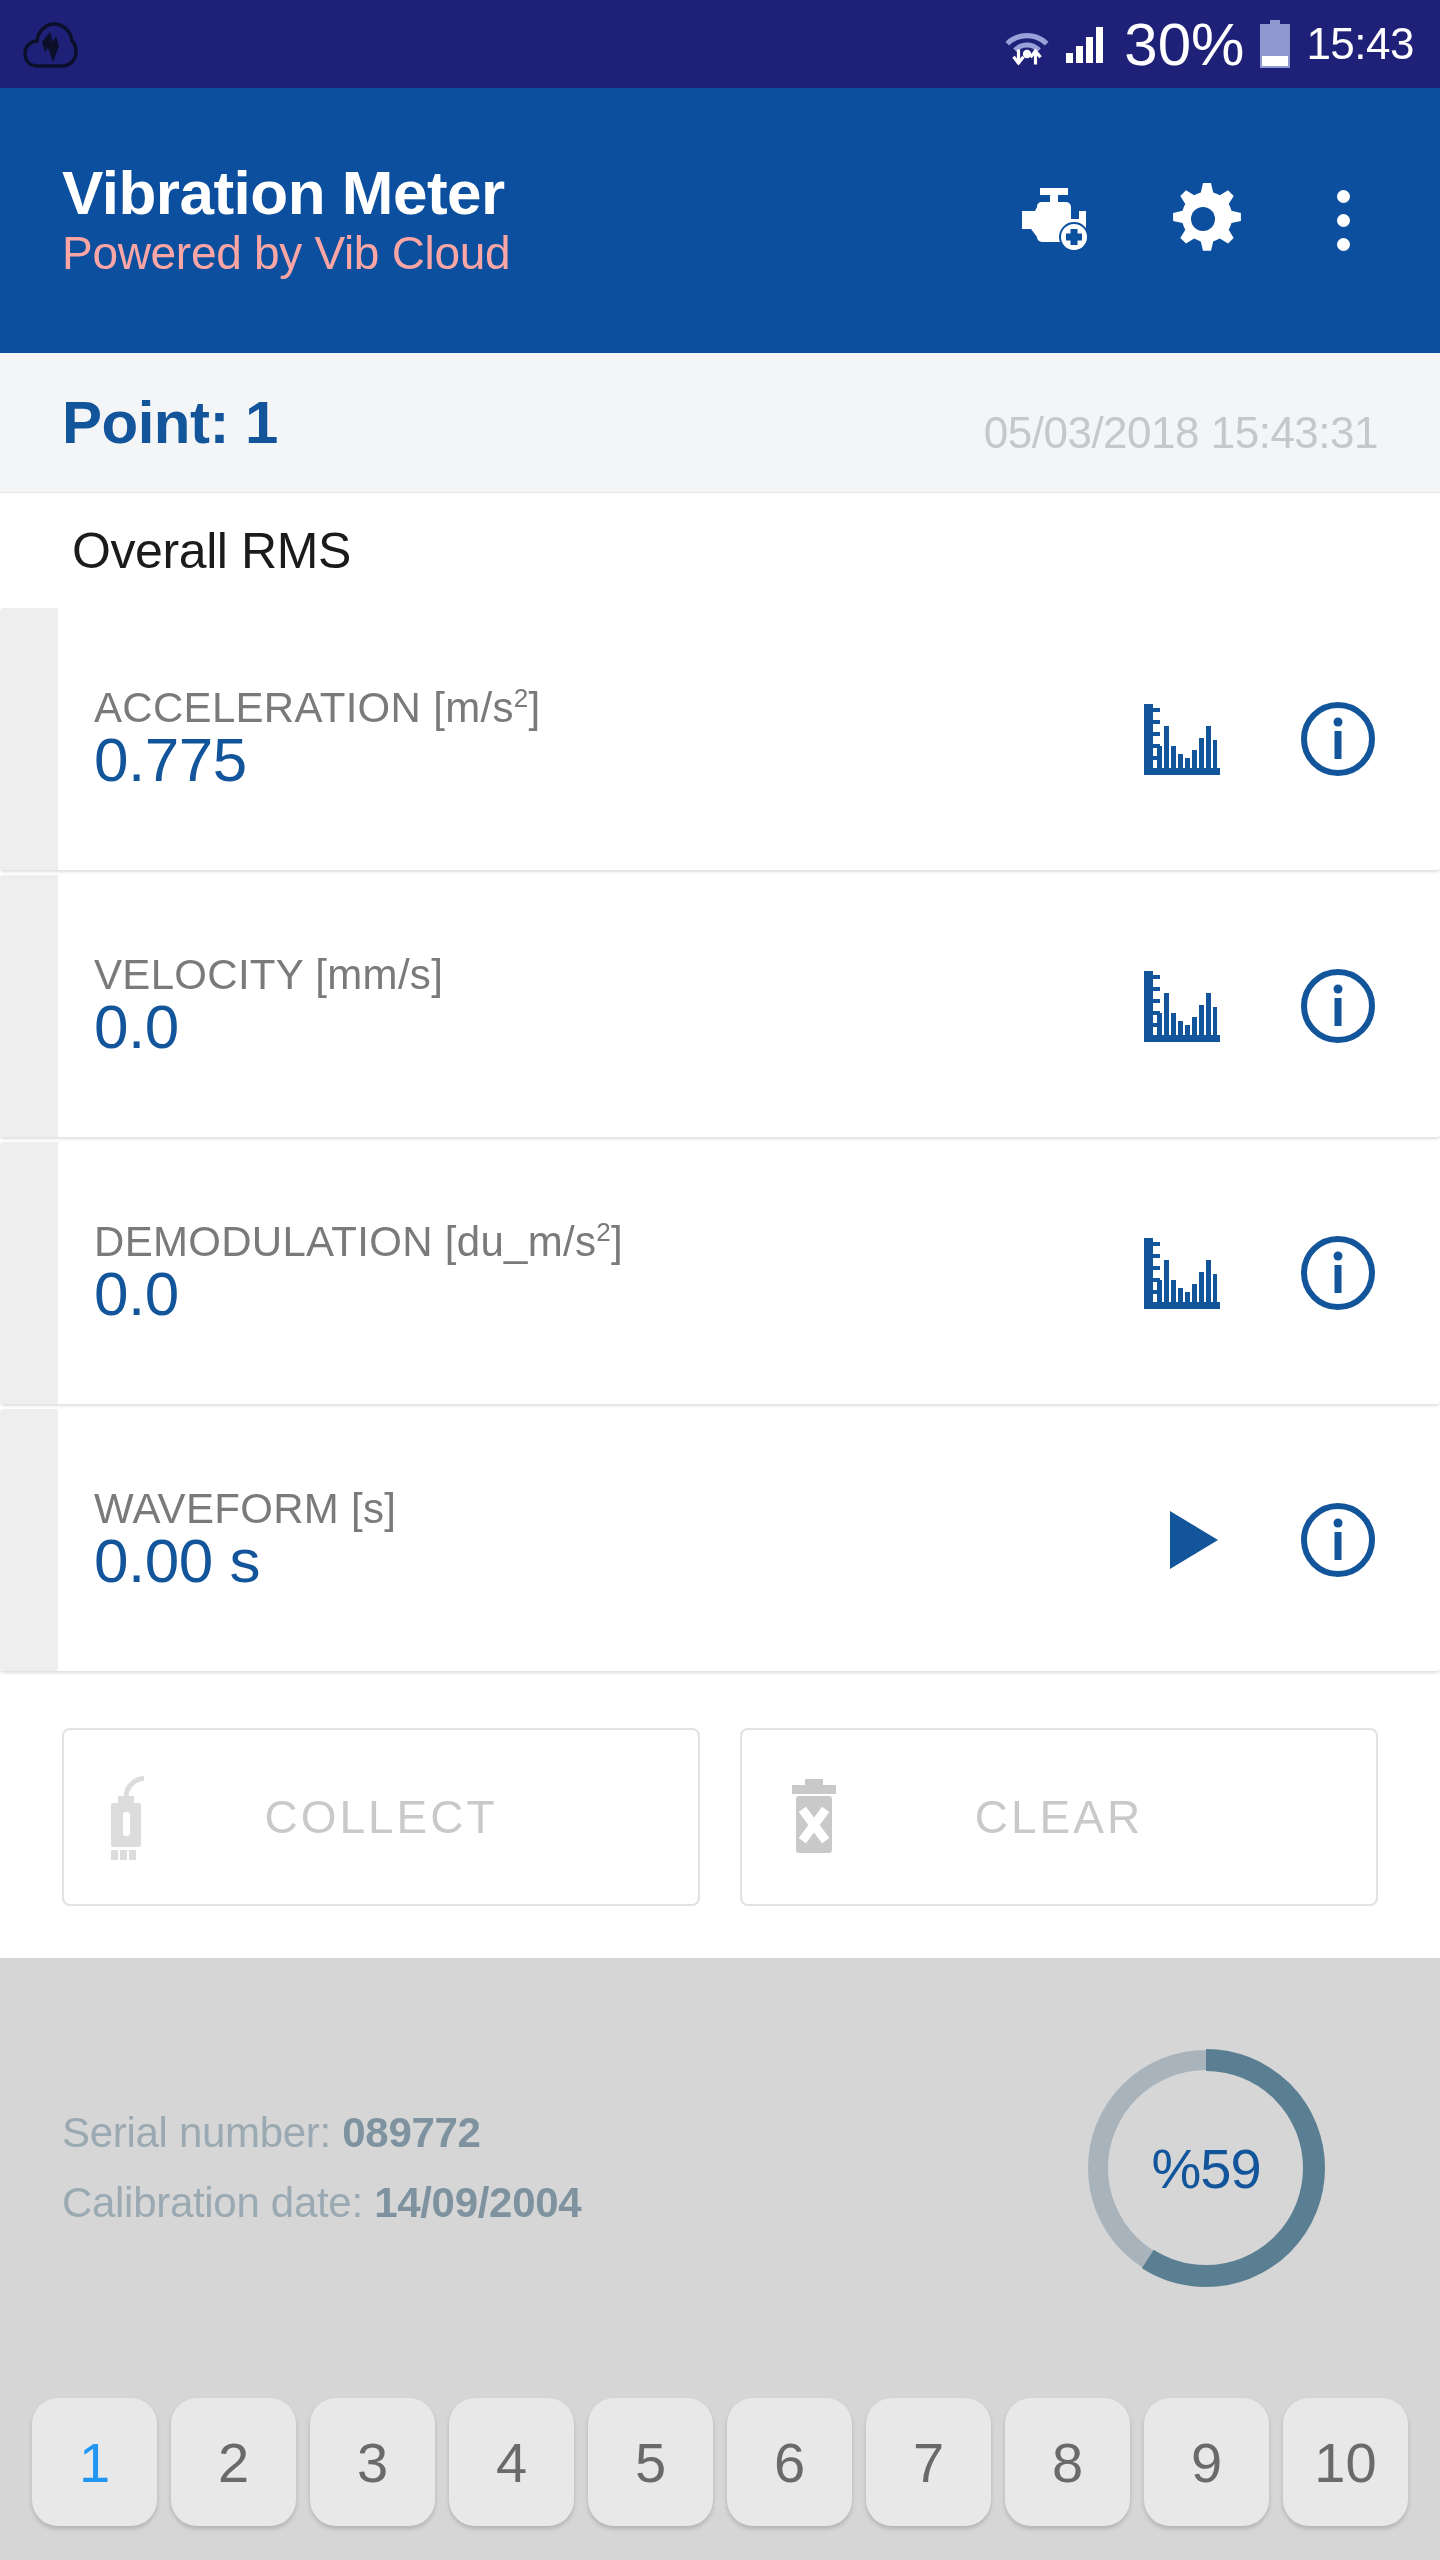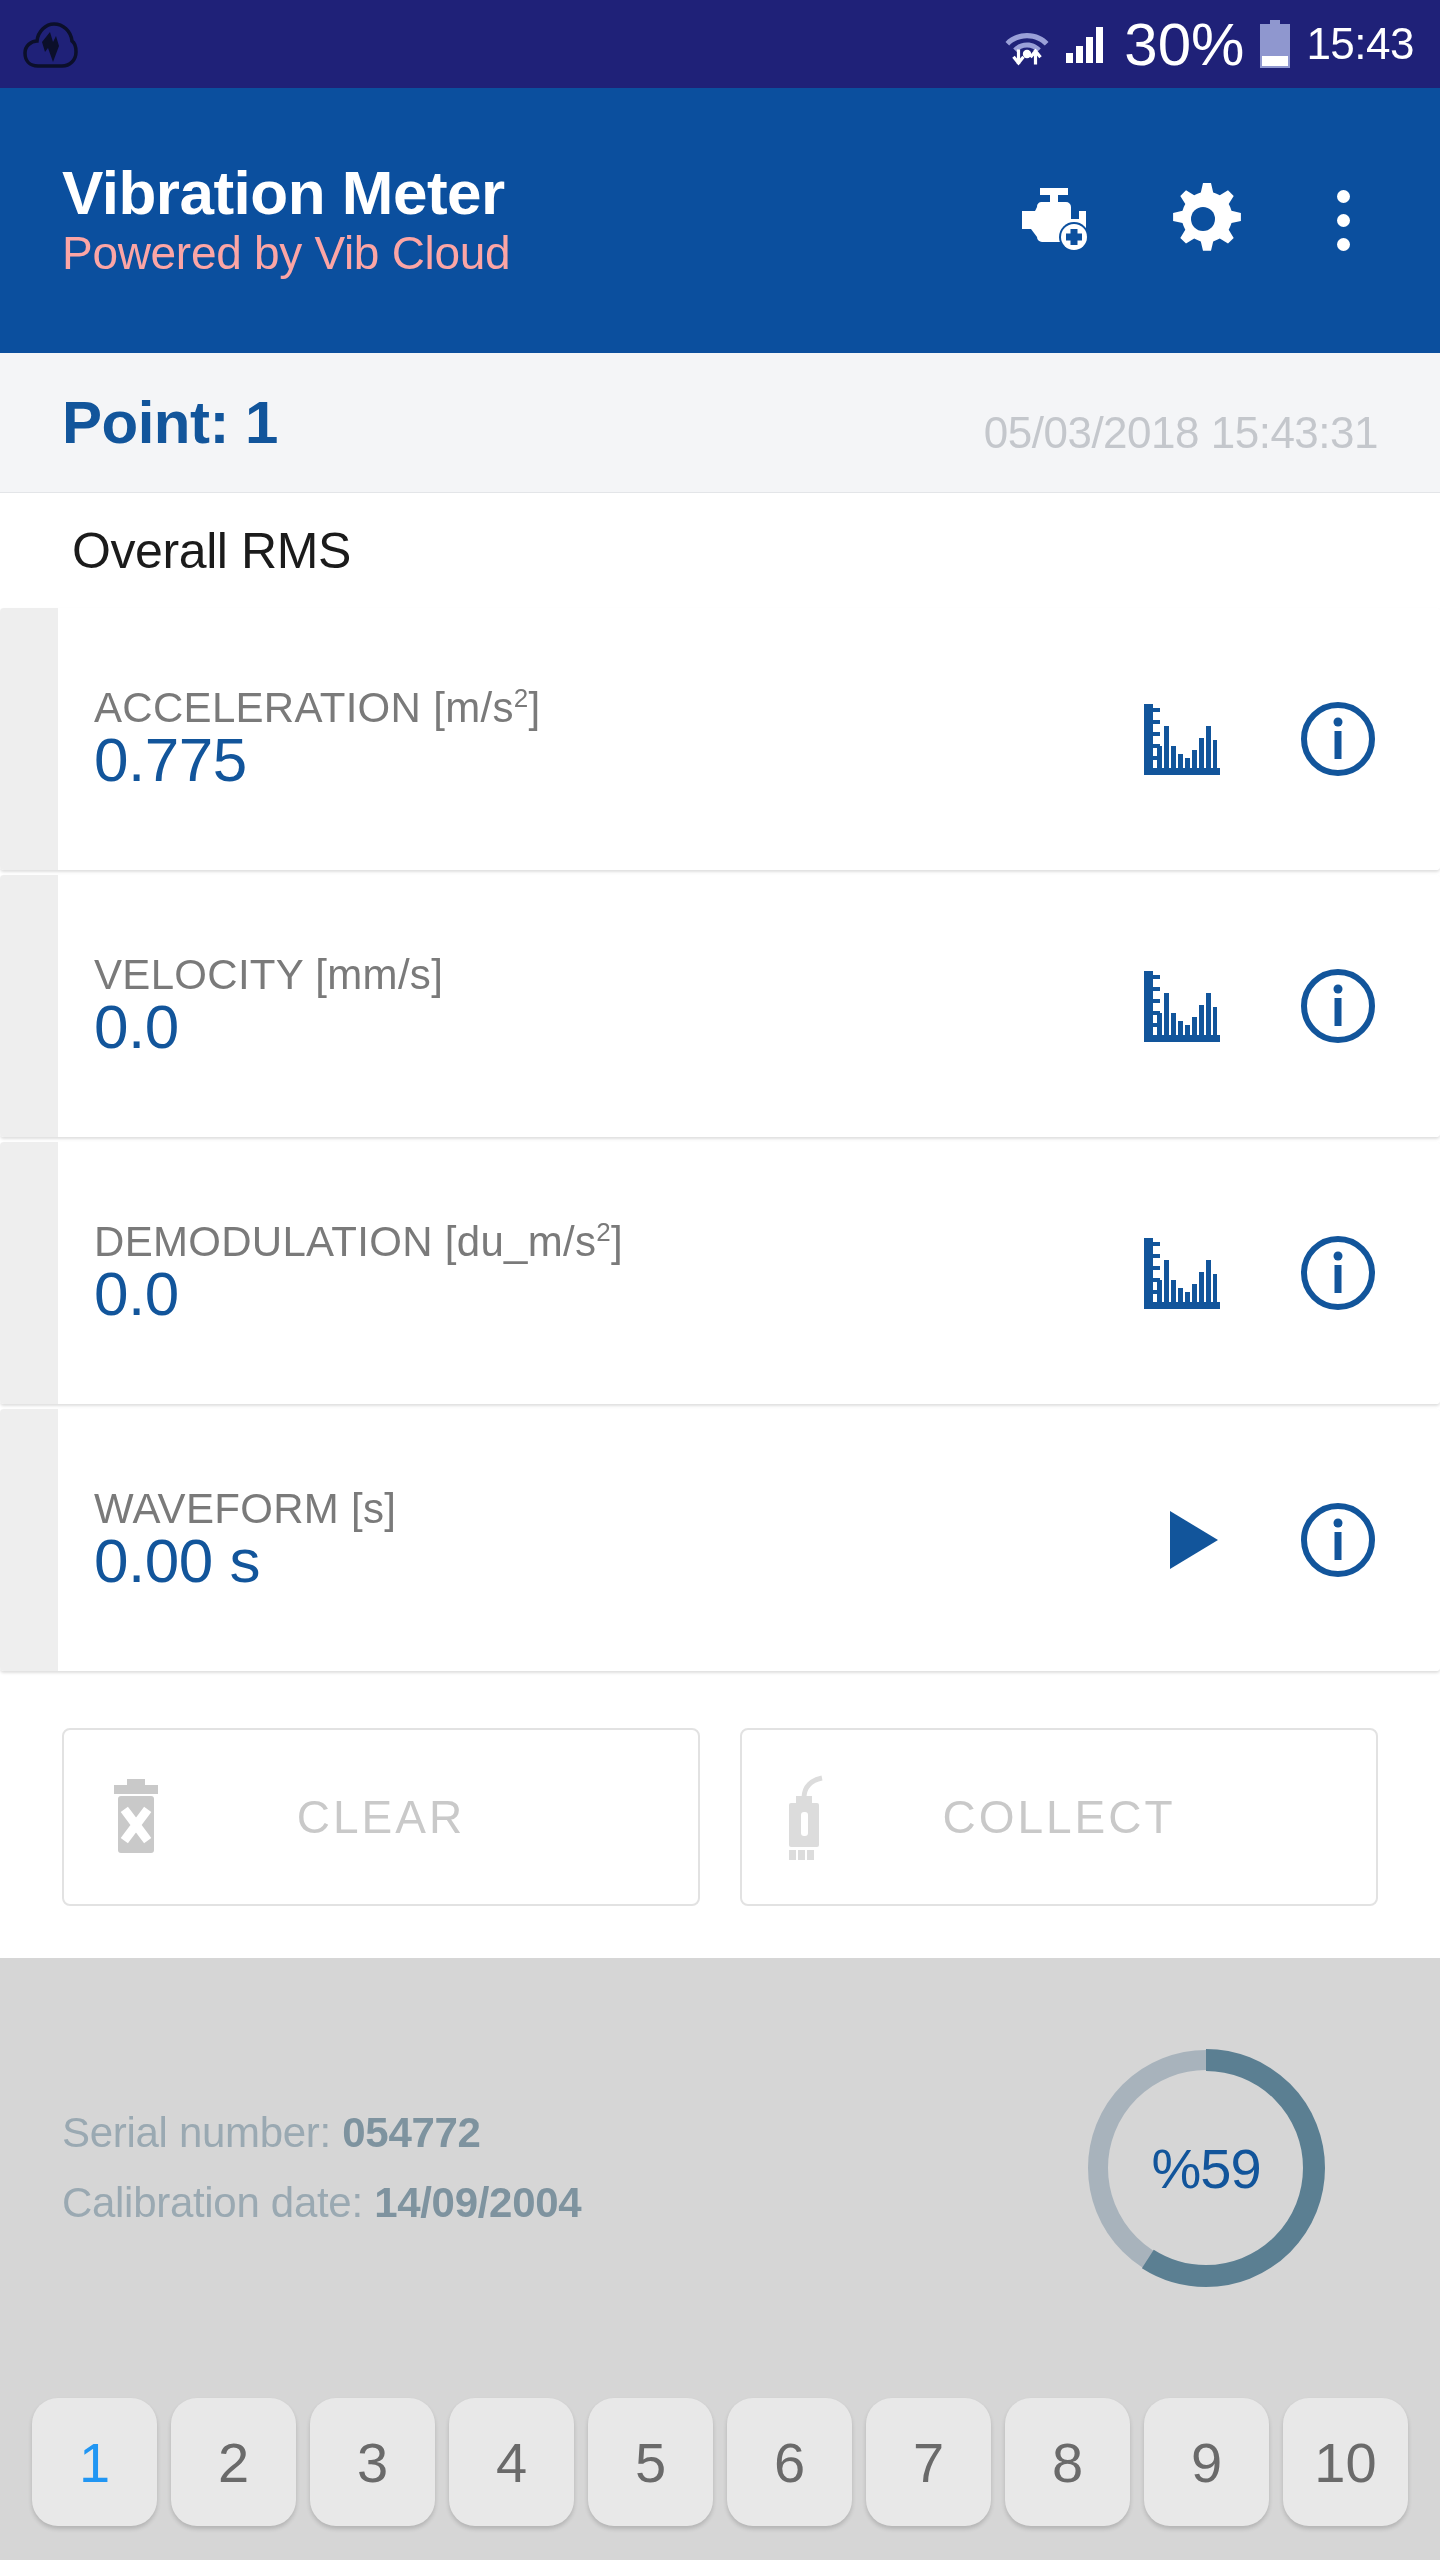--- a/index.html
+++ b/index.html
@@ -386,54 +386,54 @@
           </span>
         </div>
       </div>
     </div>
 
   </div>
 
   <div class="actions">
     <div class="abtn">
       <span class="aico">
-        <svg class="trash-ico" viewBox="0 0 56 76" width="56" height="76">
-          <g fill="#c9c9c9">
-            <rect x="19" y="0" width="18" height="7"></rect>
-            <rect x="6" y="6" width="44" height="9"></rect>
-            <rect x="10" y="17" width="36" height="57" rx="3"></rect>
-          </g>
-          <path d="M19 34 L37 58 M37 34 L19 58" stroke="#ffffff" stroke-width="9" stroke-linecap="square"></path>
-        </svg>
-      </span>
-      <span class="alabel">CLEAR</span>
-    </div>
-    <div class="abtn">
-      <span class="aico">
         <svg class="probe-ico" viewBox="0 0 58 86" width="58" height="86">
           <path d="M18 24 C18 12 26 6 36 4" fill="none" stroke="#dcdcdc" stroke-width="5"></path>
           <g fill="#dcdcdc">
             <rect x="10" y="22" width="16" height="8"></rect>
             <rect x="3" y="29" width="30" height="44" rx="2"></rect>
             <rect x="3" y="76" width="7" height="10"></rect>
             <rect x="12" y="76" width="7" height="10"></rect>
             <rect x="21" y="76" width="7" height="10"></rect>
           </g>
           <rect x="15" y="38" width="7" height="24" rx="3" fill="#ffffff"></rect>
         </svg>
       </span>
       <span class="alabel">COLLECT</span>
     </div>
+    <div class="abtn">
+      <span class="aico">
+        <svg class="trash-ico" viewBox="0 0 56 76" width="56" height="76">
+          <g fill="#c9c9c9">
+            <rect x="19" y="0" width="18" height="7"></rect>
+            <rect x="6" y="6" width="44" height="9"></rect>
+            <rect x="10" y="17" width="36" height="57" rx="3"></rect>
+          </g>
+          <path d="M19 34 L37 58 M37 34 L19 58" stroke="#ffffff" stroke-width="9" stroke-linecap="square"></path>
+        </svg>
+      </span>
+      <span class="alabel">CLEAR</span>
+    </div>
   </div>
 
   <div class="footer">
     <div class="finfo">
       <div class="finfo-texts">
         <div class="finfo-line">
-          <span>Serial number: </span><b>054772</b>
+          <span>Serial number: </span><b>089772</b>
         </div>
         <div class="finfo-line">
           <span>Calibration date: </span><b>14/09/2004</b>
         </div>
       </div>
       <div class="gauge">
         <svg viewBox="0 0 252 252" width="252" height="252">
           <circle cx="126" cy="126" r="108" fill="none" stroke="#a8b3bc" stroke-width="20"></circle>
           <circle id="gauge-arc" cx="126" cy="126" r="108" fill="none" stroke="#5b7f92" stroke-width="22" stroke-dasharray="400.3645677734832 678.5840131753953" transform="rotate(-90 126 126)"></circle>
         </svg>

